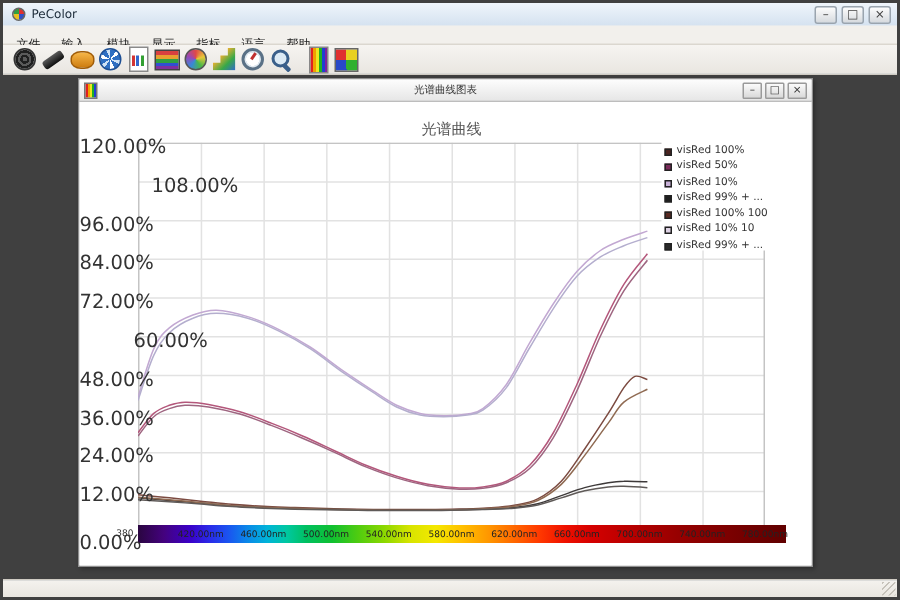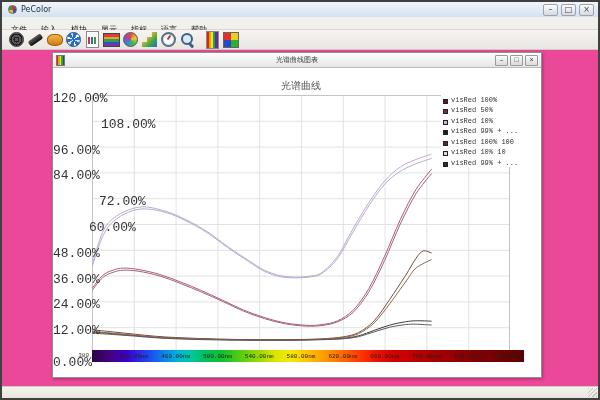--- a/index.html
+++ b/index.html
@@ -47,21 +47,21 @@
   .tbi-magnifier::before{content:"";position:absolute;left:2px;top:2px;width:8px;height:8px;border-radius:50%;
     border:2px solid #3a5f8a;background:#dceaf5;}
   .tbi-magnifier::after{content:"";position:absolute;left:11px;top:11px;width:6px;height:3px;background:#3a5f8a;
     transform:rotate(45deg);transform-origin:0 0;border-radius:1px;}
   .tbi-rainbow{margin-left:6px;}
   .tbi-rainbow::before{content:"";position:absolute;left:3px;top:0;width:11px;height:16px;border:1px solid #888;
     background:linear-gradient(90deg,#e02020 0 18%,#f0a000 18% 36%,#ece820 36% 52%,#20b020 52% 70%,#2040d0 70% 86%,#8020a0 86% 100%);}
   .tbi-colorgrid::before{content:"";position:absolute;left:1px;top:1px;width:14px;height:14px;border:1px solid #666;
     background:conic-gradient(#e8d020 0 25%,#30b030 25% 50%,#2848c8 50% 75%,#e03030 75% 100%);}
   
-  .mdi{flex:1 1 auto;position:relative;background:#ec4899;font-family:Liberation Mono, monospace;}
+  .mdi{flex:1 1 auto;position:relative;background:#404040;}
   
   .child{position:absolute;left:50px;top:2px;width:490px;height:326px;background:#fff;
     border:1px solid #8f8f8f;box-shadow:1px 1px 3px rgba(0,0,0,.3);}
   .child-titlebar{height:15px;background:linear-gradient(#fdfdfd,#e6e6e6);border-bottom:1px solid #bdbdbd;
     position:relative;display:flex;align-items:center;padding:0 3px;}
   .child-icon{width:9px;height:11px;border:1px solid #777;
     background:linear-gradient(90deg,#e02020 0 20%,#f0a000 20% 40%,#ece820 40% 60%,#20b020 60% 80%,#2040d0 80% 100%);}
   .child-title{position:absolute;left:0;right:0;text-align:center;font-size:7px;color:#333;}
   .child-buttons{margin-left:auto;display:flex;gap:2px;position:relative;}
   .child-btn{display:inline-block;width:13px;height:11px;background:linear-gradient(#fbfbfb,#d9d9d9);
@@ -202,21 +202,21 @@
             </div>
             <div class="legend-row">
               <span class="legend-swatch" style="background: rgb(42, 42, 42);"></span>
               <span class="legend-label">visRed 99% + ...</span>
             </div>
           </div>
       <div class="ytick" style="top: 23px;">120.00%</div>
           <div class="ytick" style="top: 48.8px; padding-left: 48px;">108.00%</div>
           <div class="ytick" style="top: 74.6px;">96.00%</div>
           <div class="ytick" style="top: 100.4px;">84.00%</div>
-          <div class="ytick" style="top: 126.2px; margin-left: 46px;">72.00%</div>
+          <div class="ytick" style="top: 126.2px;">72.00%</div>
           <div class="ytick" style="top: 152px; padding-left: 36px;">60.00%</div>
           <div class="ytick" style="top: 177.8px;">48.00%</div>
           <div class="ytick" style="top: 203.6px;">36.00%</div>
           <div class="ytick" style="top: 229.4px;">24.00%</div>
           <div class="ytick" style="top: 255.2px;">12.00%</div>
           <div class="ytick" style="top: 287px;">0.00%</div>
         </div>
     </div>
   </div>
 

